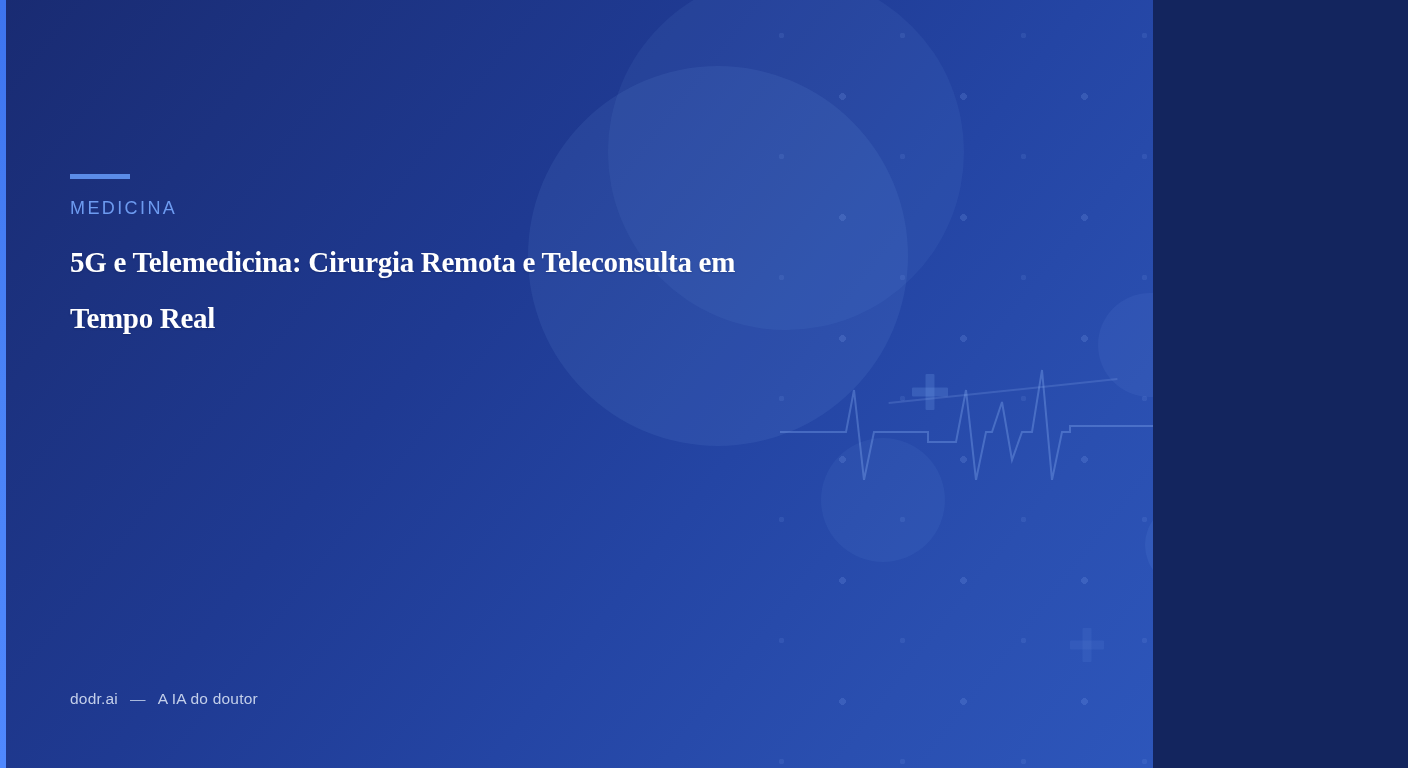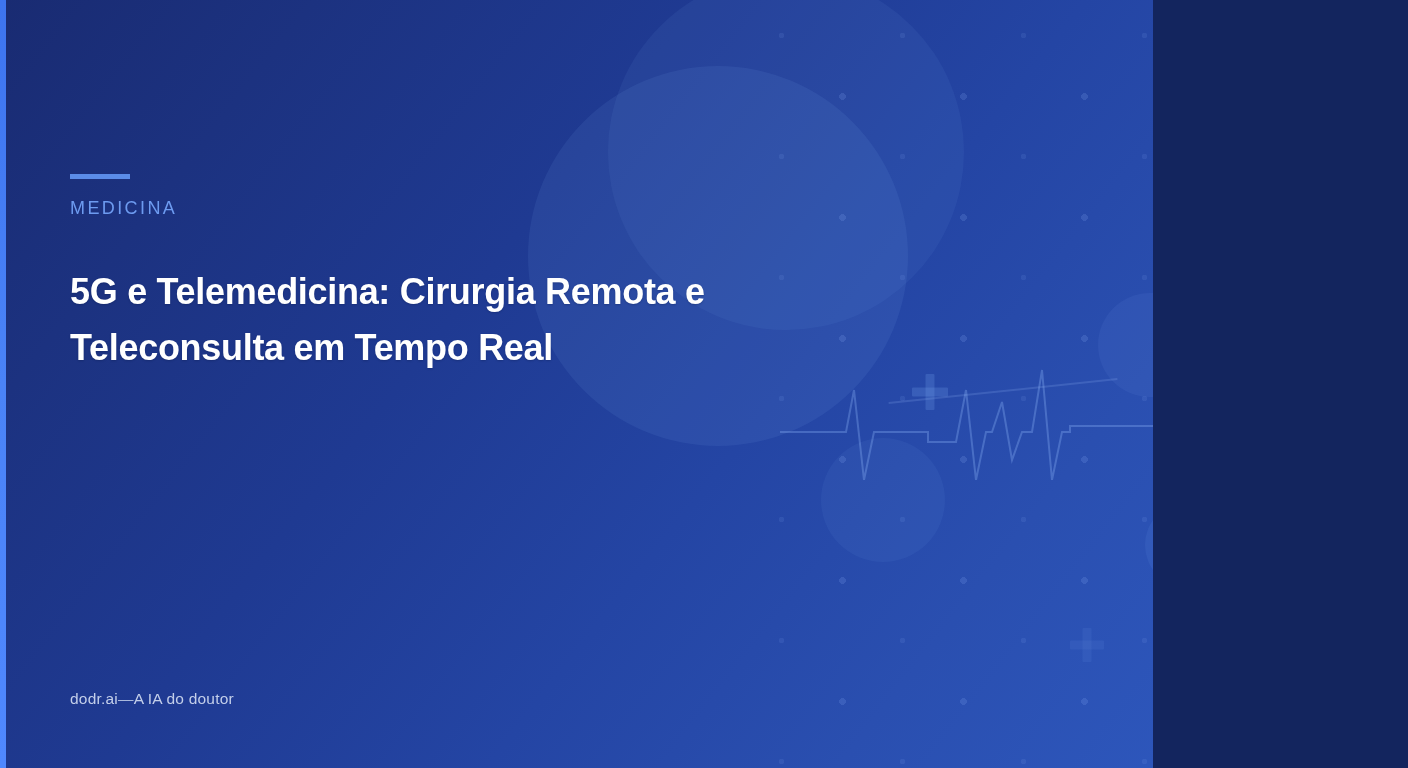--- a/index.html
+++ b/index.html
@@ -154,36 +154,37 @@
     left:0; top:198px;
     font-size:18px;
     letter-spacing:2.4px;
     color:#6d9bf0;
     font-family:"Liberation Sans", sans-serif;
     font-weight:400;
   }
 
   .headline {
     position:absolute;
-    left:0; top:264px;
+    left:0; top:234px;
     width:740px;
-    font-family:Liberation Sans, sans-serif;
+    font-family:Liberation Serif, serif;
     font-weight:700;
-    font-size:36px;
+    font-size:29px;
     line-height:56px;
     letter-spacing:-0.3px;
     color:#ffffff;
     text-shadow:0 1px 2px rgba(10,24,70,0.28);
   }
 
   .footer {
     position:absolute;
     left:0; top:690px;
     display:flex;
     align-items:center;
+    gap:12px;
     font-family:"Liberation Sans", sans-serif;
     font-size:15.5px;
     color:#c3cfea;
     letter-spacing:.2px;
   }
   .footer .dash {
     color:#a9b9dd;
   }
 </style>
 </head>

